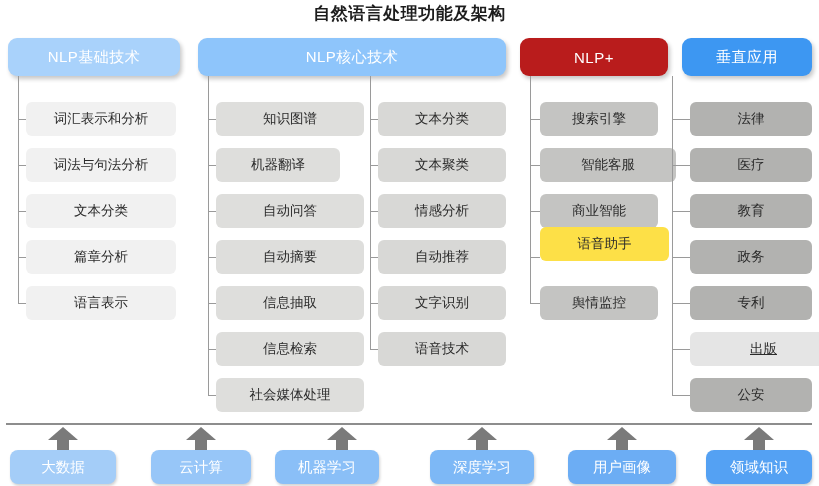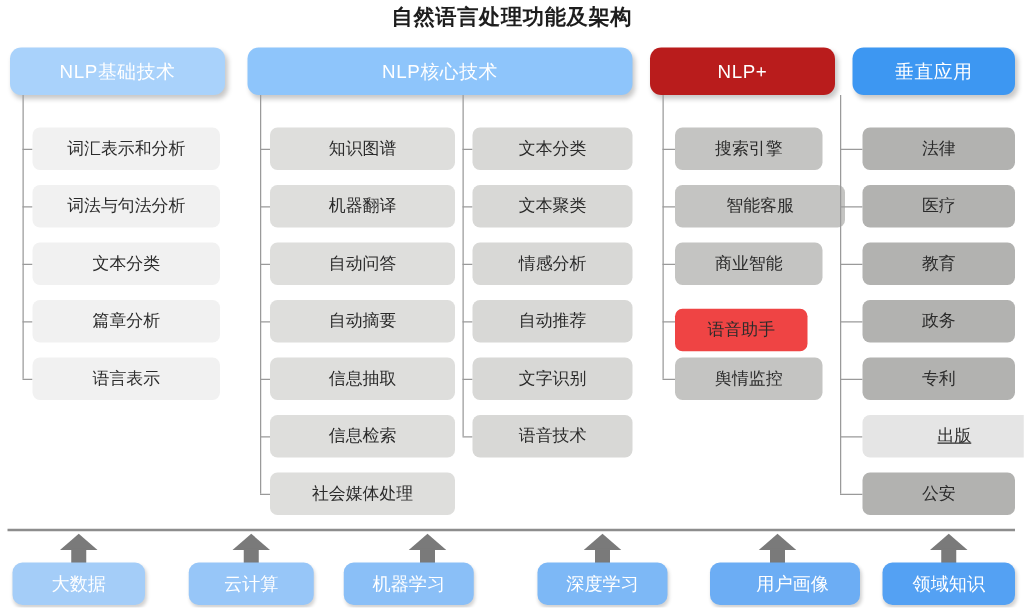--- a/index.html
+++ b/index.html
@@ -93,21 +93,21 @@
       <div class="item" style="left: 26px; top: 194px; width: 150px; background: rgb(241, 241, 241);">文本分类</div>
       <div class="stub" style="left: 18px; top: 257px; width: 8px;"></div>
       <div class="item" style="left: 26px; top: 240px; width: 150px; background: rgb(241, 241, 241);">篇章分析</div>
       <div class="stub" style="left: 18px; top: 303px; width: 8px;"></div>
       <div class="item" style="left: 26px; top: 286px; width: 150px; background: rgb(241, 241, 241);">语言表示</div>
       <div class="hdr" style="left: 198px; top: 38px; width: 308px; background: rgb(142, 197, 251);">NLP核心技术</div>
       <div class="trunk" style="left: 208px; top: 76px; height: 319px;"></div>
       <div class="stub" style="left: 208px; top: 119px; width: 8px;"></div>
       <div class="item" style="left: 216px; top: 102px; width: 148px; background: rgb(222, 222, 220);">知识图谱</div>
       <div class="stub" style="left: 208px; top: 165px; width: 8px;"></div>
-      <div class="item" style="left: 216px; top: 148px; width: 148px; background: rgb(222, 222, 220);">机器翻译</div>
+      <div class="item" style="left: 216px; top: 148px; width: 124px; background: rgb(222, 222, 220);">机器翻译</div>
       <div class="stub" style="left: 208px; top: 211px; width: 8px;"></div>
       <div class="item" style="left: 216px; top: 194px; width: 148px; background: rgb(222, 222, 220);">自动问答</div>
       <div class="stub" style="left: 208px; top: 257px; width: 8px;"></div>
       <div class="item" style="left: 216px; top: 240px; width: 148px; background: rgb(222, 222, 220);">自动摘要</div>
       <div class="stub" style="left: 208px; top: 303px; width: 8px;"></div>
       <div class="item" style="left: 216px; top: 286px; width: 148px; background: rgb(222, 222, 220);">信息抽取</div>
       <div class="stub" style="left: 208px; top: 349px; width: 8px;"></div>
       <div class="item" style="left: 216px; top: 332px; width: 148px; background: rgb(222, 222, 220);">信息检索</div>
       <div class="stub" style="left: 208px; top: 395px; width: 8px;"></div>
       <div class="item" style="left: 216px; top: 378px; width: 148px; background: rgb(222, 222, 220);">社会媒体处理</div>
@@ -126,21 +126,21 @@
       <div class="item" style="left: 378px; top: 332px; width: 128px; background: rgb(216, 216, 214);">语音技术</div>
       <div class="hdr" style="left: 520px; top: 38px; width: 148px; background: #b91c1c;">NLP+</div>
       <div class="trunk" style="left: 530px; top: 76px; height: 227px;"></div>
       <div class="stub" style="left: 530px; top: 119px; width: 10px;"></div>
       <div class="item" style="left: 540px; top: 102px; width: 118px; background: rgb(196, 196, 194);">搜索引擎</div>
       <div class="stub" style="left: 530px; top: 165px; width: 10px;"></div>
       <div class="item" style="left: 540px; top: 148px; width: 136px; background: rgb(196, 196, 194);">智能客服</div>
       <div class="stub" style="left: 530px; top: 211px; width: 10px;"></div>
       <div class="item" style="left: 540px; top: 194px; width: 118px; background: rgb(196, 196, 194);">商业智能</div>
       <div class="stub" style="left: 530px; top: 257px; width: 10px;"></div>
-      <div class="item" style="left: 540px; top: 247px; width: 106px; background: #ef4444;">语音助手</div>
+      <div class="item" style="left: 540px; top: 227px; width: 129px; background: #fde047;">语音助手</div>
       <div class="stub" style="left: 530px; top: 303px; width: 10px;"></div>
       <div class="item" style="left: 540px; top: 286px; width: 118px; background: rgb(196, 196, 194);">舆情监控</div>
       <div class="hdr" style="left: 682px; top: 38px; width: 130px; background: rgb(61, 151, 242);">垂直应用</div>
       <div class="trunk" style="left: 672px; top: 76px; height: 319px;"></div>
       <div class="stub" style="left: 672px; top: 119px; width: 18px;"></div>
       <div class="item" style="left: 690px; top: 102px; width: 122px; background: rgb(178, 178, 176);">法律</div>
       <div class="stub" style="left: 672px; top: 165px; width: 18px;"></div>
       <div class="item" style="left: 690px; top: 148px; width: 122px; background: rgb(178, 178, 176);">医疗</div>
       <div class="stub" style="left: 672px; top: 211px; width: 18px;"></div>
       <div class="item" style="left: 690px; top: 194px; width: 122px; background: rgb(178, 178, 176);">教育</div>
@@ -172,20 +172,20 @@
       <div class="base" style="left: 275px; top: 450px; width: 104px; background: rgb(138, 191, 247);">机器学习</div>
       <div class="arrow" style="left: 467px; top: 427px;">
         <div class="head"></div>
         <div class="shaft"></div>
       </div>
       <div class="base" style="left: 430px; top: 450px; width: 104px; background: rgb(125, 184, 246);">深度学习</div>
       <div class="arrow" style="left: 607px; top: 427px;">
         <div class="head"></div>
         <div class="shaft"></div>
       </div>
-      <div class="base" style="left: 568px; top: 450px; width: 108px; background: rgb(108, 173, 244); padding-left: 12px;">用户画像</div>
+      <div class="base" style="left: 568px; top: 450px; width: 108px; background: rgb(108, 173, 244);">用户画像</div>
       <div class="arrow" style="left: 744px; top: 427px;">
         <div class="head"></div>
         <div class="shaft"></div>
       </div>
       <div class="base" style="left: 706px; top: 450px; width: 106px; background: rgb(84, 161, 243);">领域知识</div>
     </div>
 </div>
 
 </body></html>

